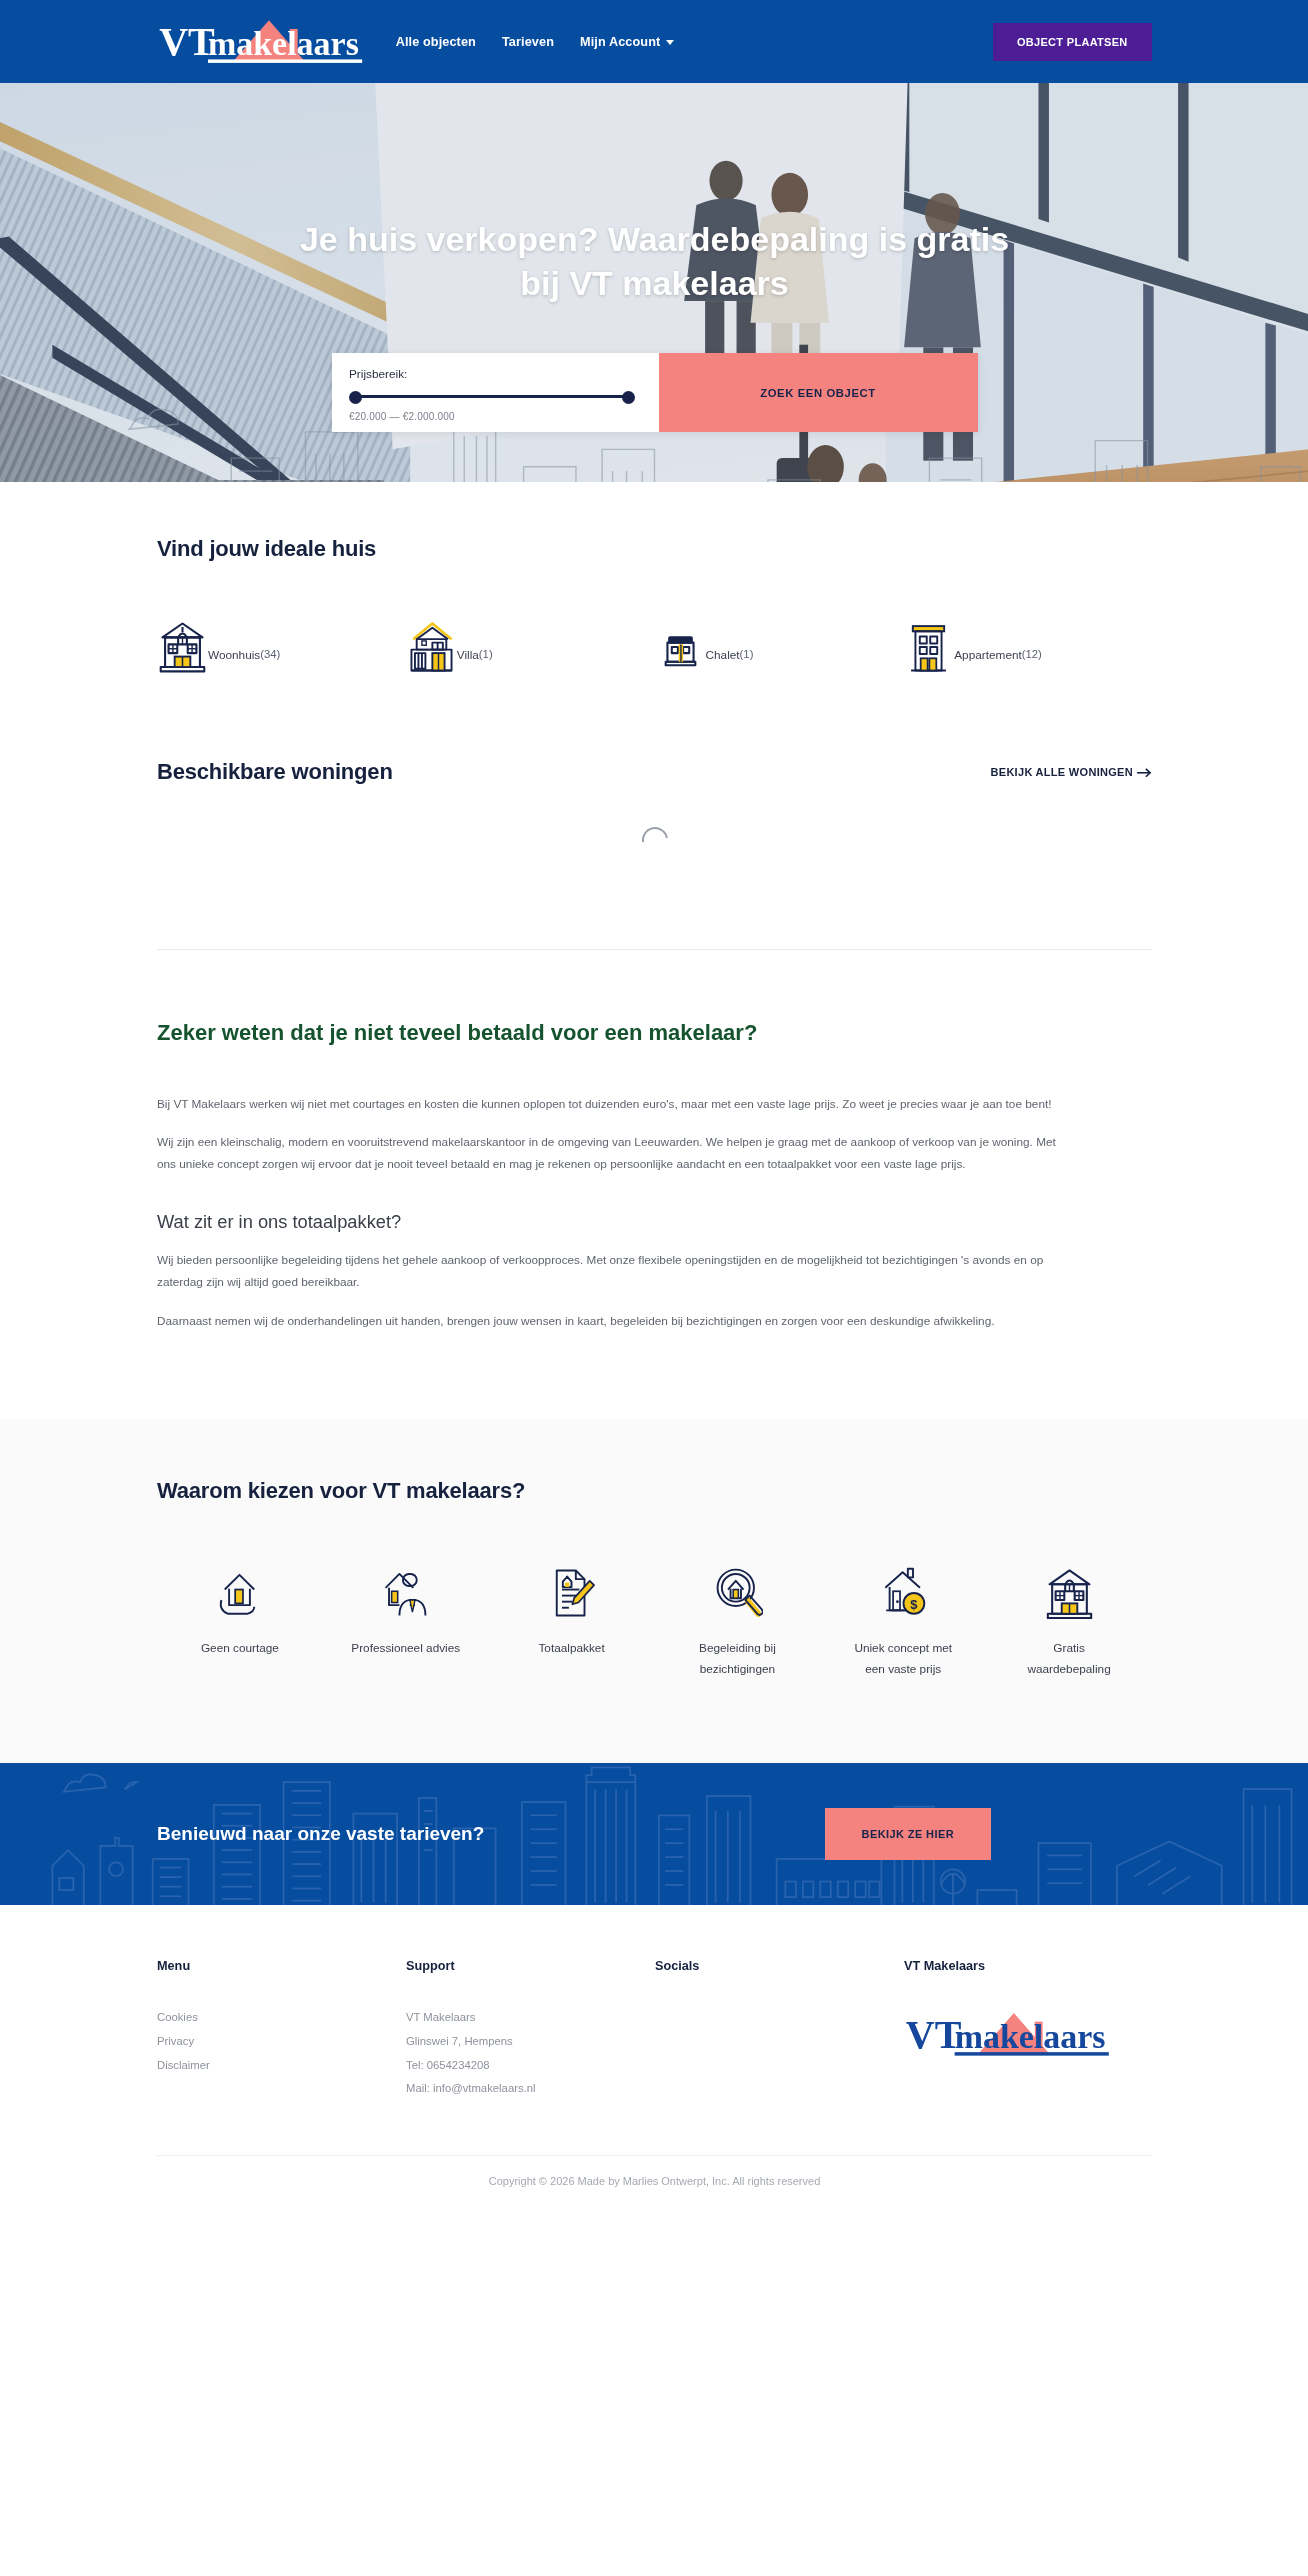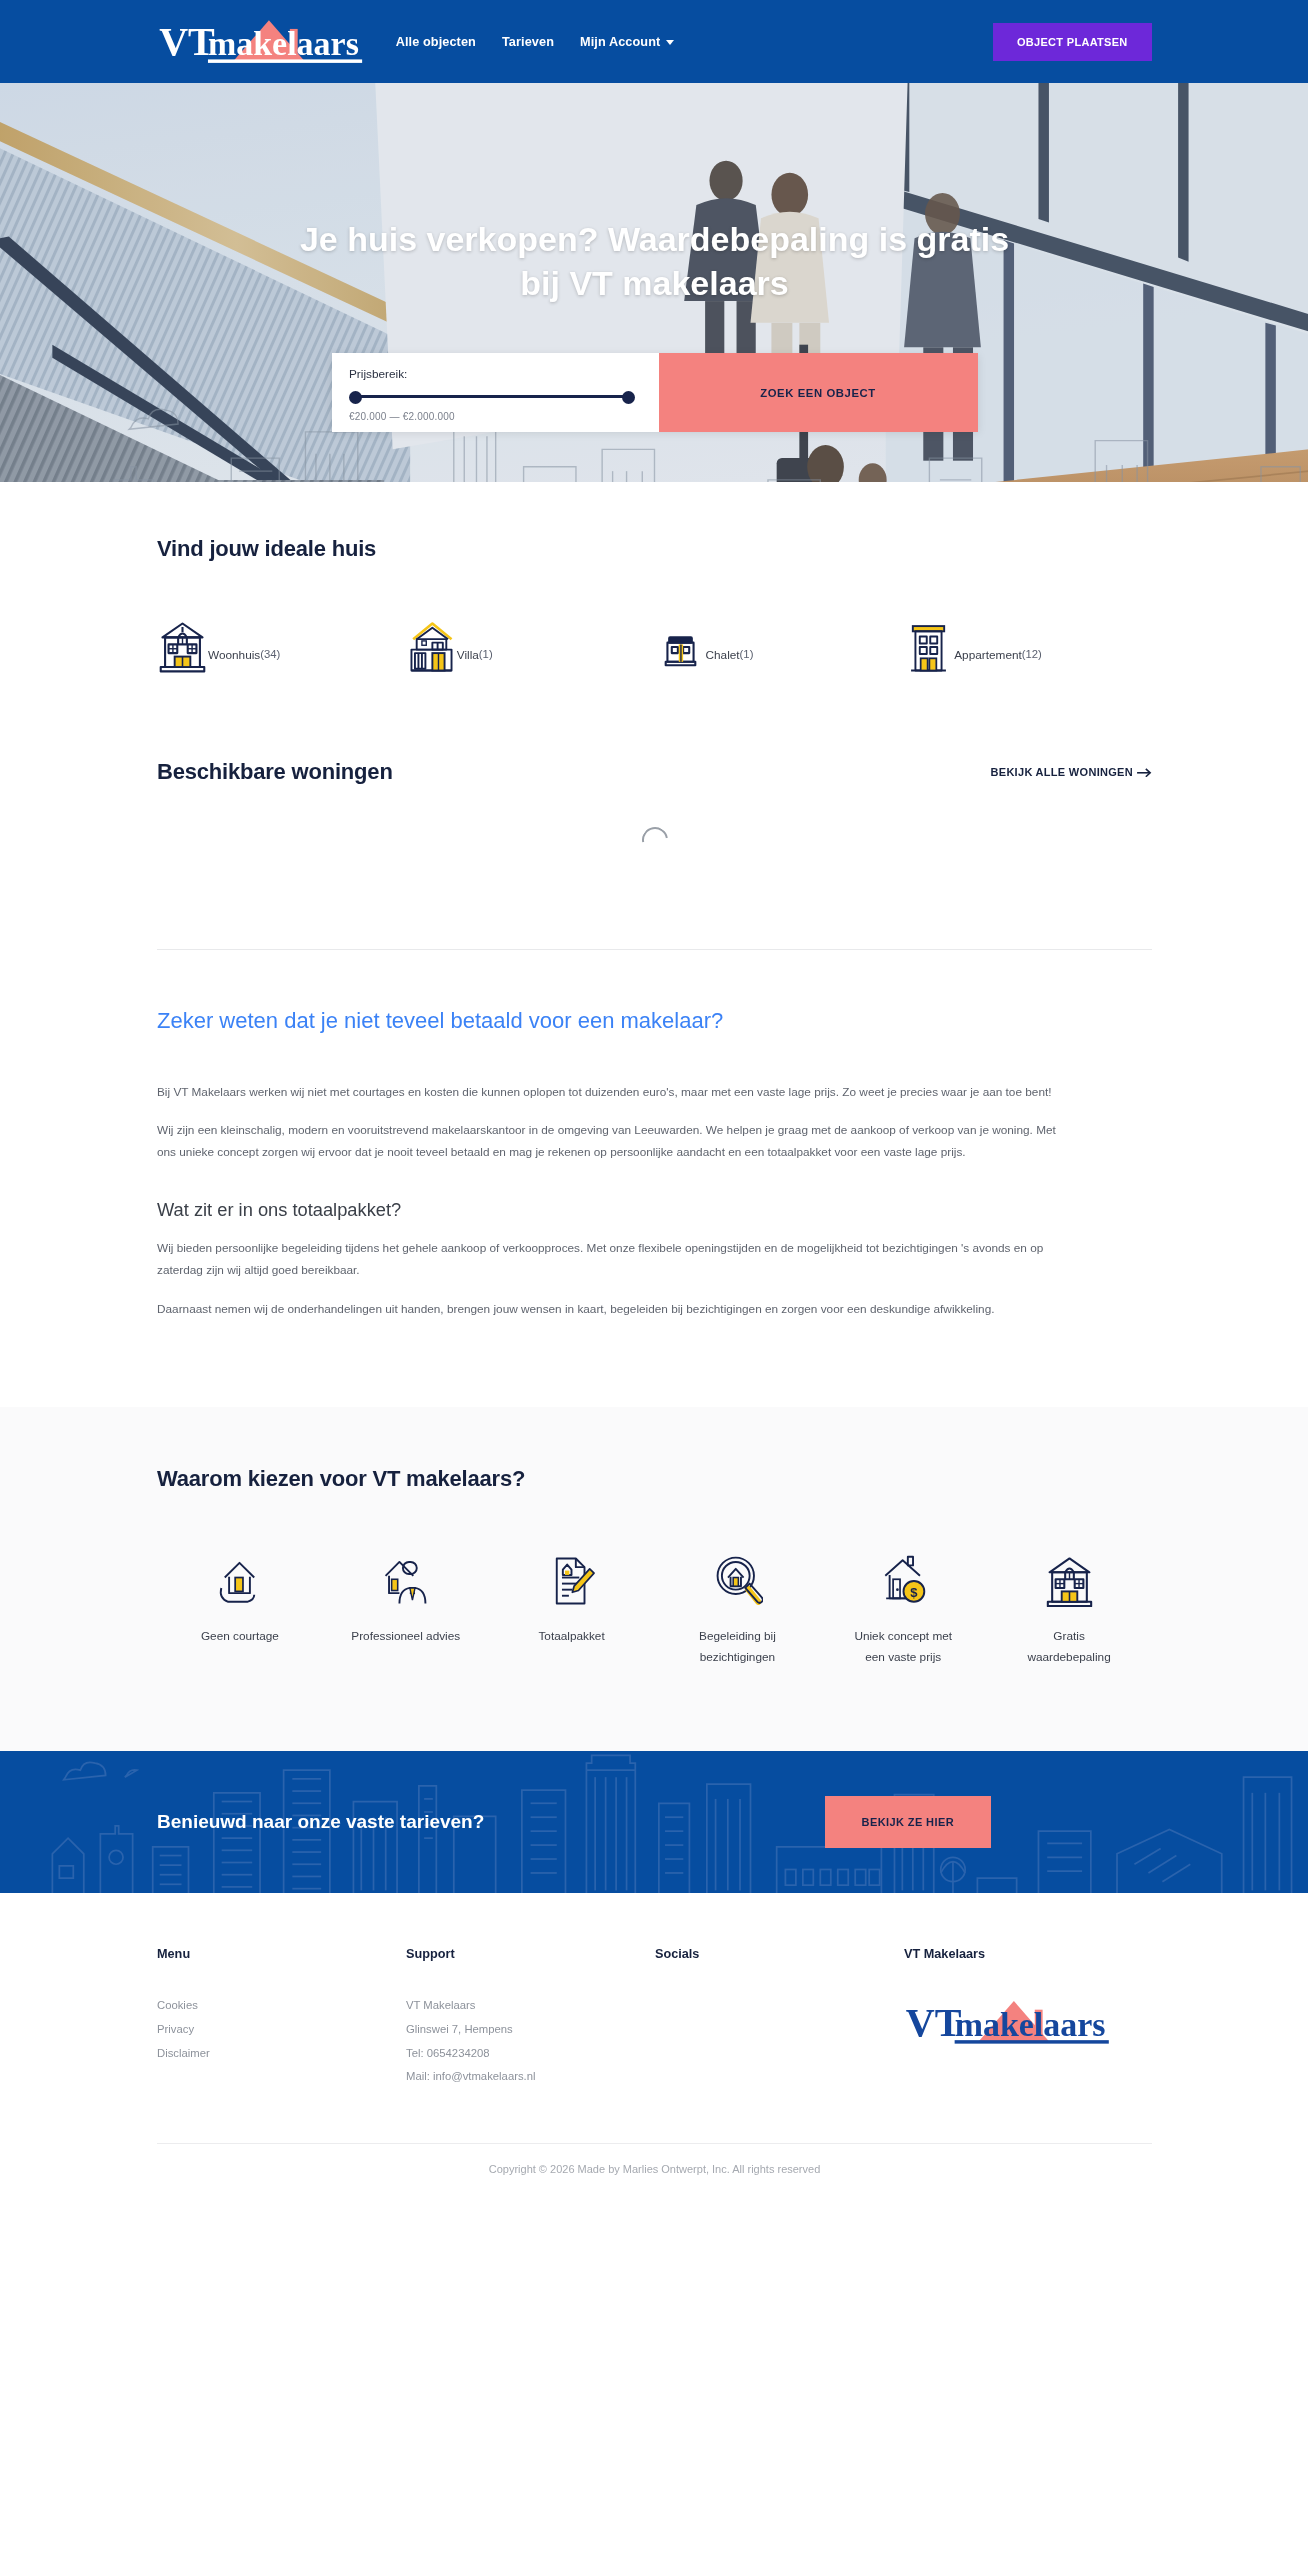--- a/index.html
+++ b/index.html
@@ -54,21 +54,21 @@
   .caret {
     display: inline-block;
     width: 0; height: 0;
     border-left: 4.4px solid transparent;
     border-right: 4.4px solid transparent;
     border-top: 5.2px solid #ffffff;
     position: relative; top: 0.9px;
   }
   .cta-header {
     margin-left: auto;
-    background: #6d28d9;
+    background: #4c1d95;
     color: #ffffff;
     font-size: 11px;
     font-weight: bold;
     letter-spacing: 0.3px;
     padding: 13px 24.4px;
     border: none;
     cursor: pointer;
     white-space: nowrap;
   }
 
@@ -223,23 +223,24 @@
     border-top-color: #9aa0a8;
     border-left-color: #9aa0a8;
     transform: rotate(35deg);
   }
   .hr { height: 0.9px; background: #e8e9eb; margin-top: 61px; }
 
   
   .about-section { padding: 58px 0 70px 0; background: #fff; }
   .about-h2 {
     font-size: 22px;
-    font-weight: normal;
-    color: #3b82f6;
+    font-weight: bold;
+    color: #14532d;
     margin-bottom: 48px;
+    margin-top: 12px;
   }
   .about-h3 {
     font-size: 18.3px;
     font-weight: normal;
     color: #3b4049;
     margin: 35px 0 17.5px 0;
   }
   .about-p {
     font-size: 11.8px;
     line-height: 1.85;

